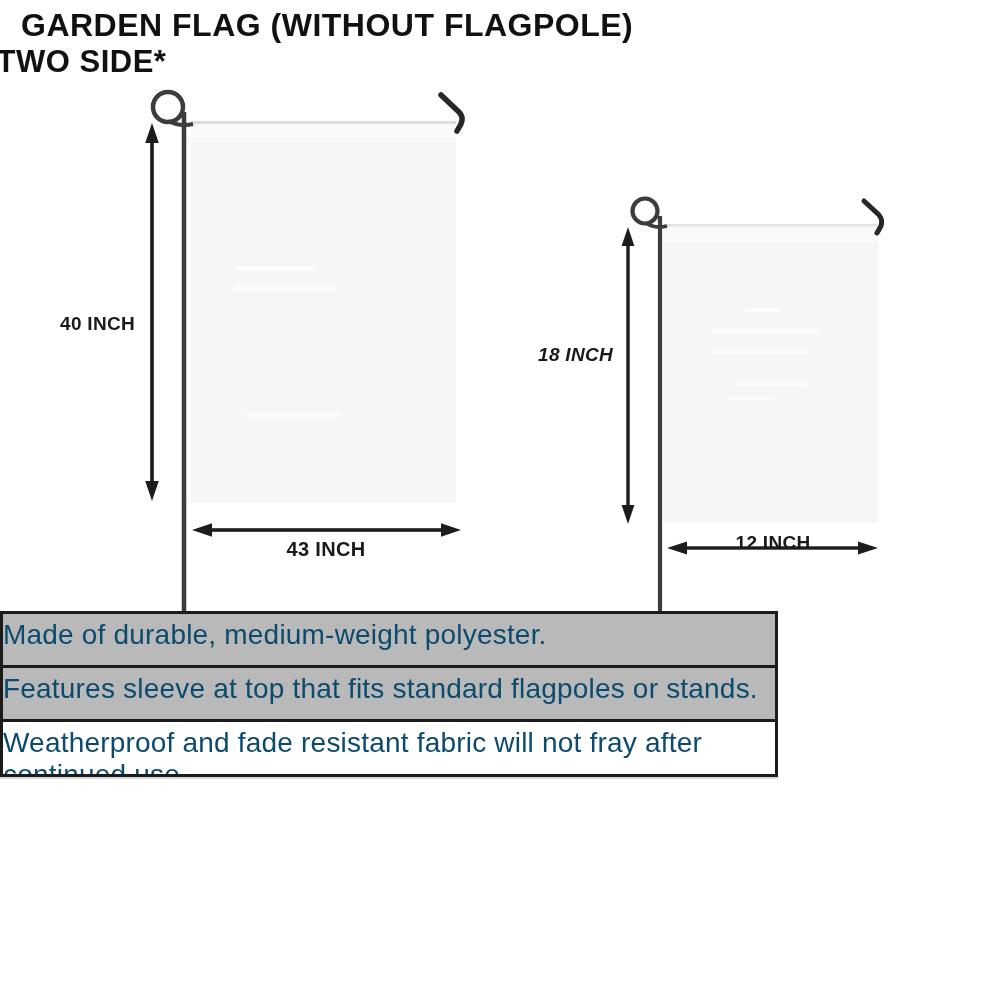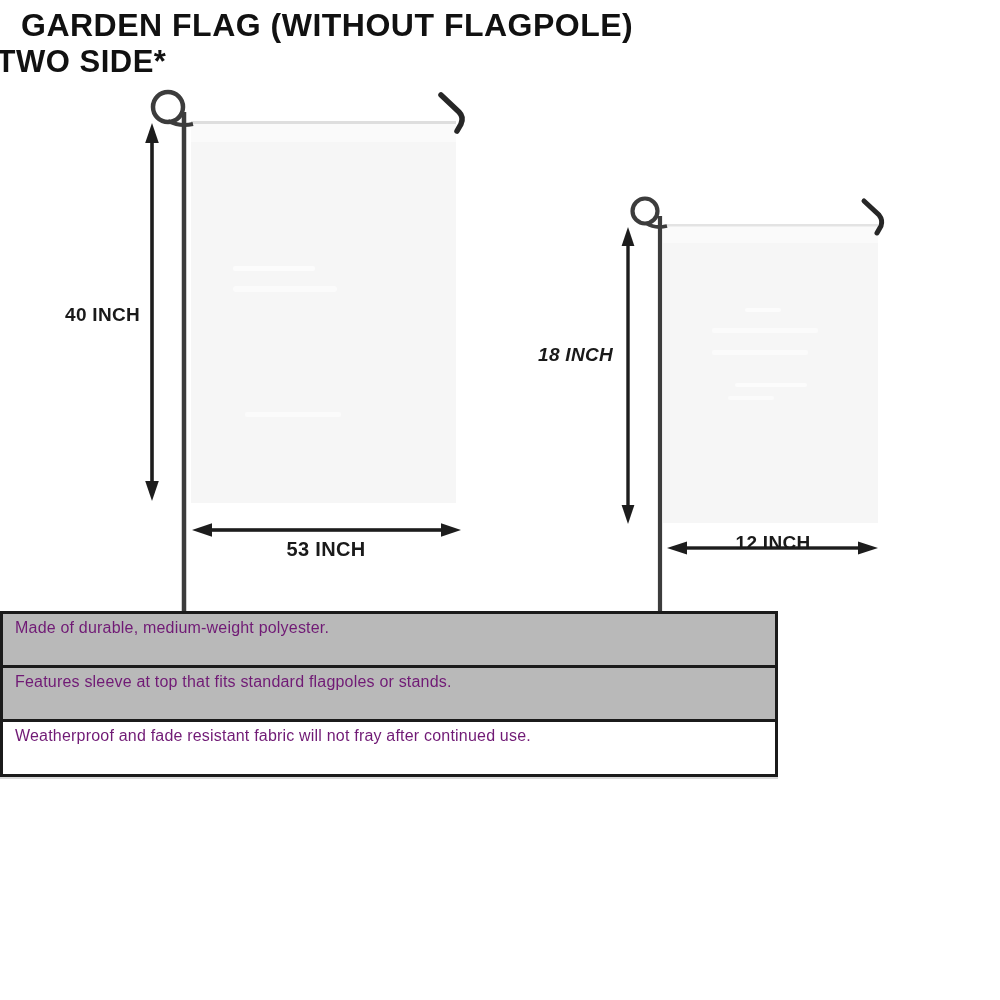--- a/index.html
+++ b/index.html
@@ -62,24 +62,24 @@
     position: absolute;
     left: 0;
     top: 611px;
     width: 778px;
     border: 3px solid #1b1b1b;
     background: #ffffff;
     box-shadow: 0 2px 0 rgba(0,0,0,0.15);
   }
   .feature-row {
     height: 54px;
-    padding: 5px 8px 0 12px;
-    font-size: 16px;
+    padding: 5px 8px 0 0;
+    font-size: 28px;
     letter-spacing: 0.2px;
-    color: #701a75;
+    color: #0c4a6e;
     border-bottom: 3px solid #1b1b1b;
     overflow: hidden;
   }
   .feature-row:last-child { border-bottom: none; height: 52px; }
   .feature-row.shaded { background: #b9b9b9; }
   .feature-row.plain  { background: #ffffff; }
 </style>
 </head>
 <body>
 
@@ -154,22 +154,22 @@
       </g>
 
       <g fill="#1d1d1d" stroke="none">
         <rect x="684" y="546.3" width="177" height="3.4"></rect>
         <polygon points="667,548 687,541.6 687,554.4"></polygon>
         <polygon points="878,548 858,541.6 858,554.4"></polygon>
       </g>
     </g>
   </svg>
 
-  <div class="dim-label right" style="left:55px;  top:304px; width:85px;">40 INCH</div>
-  <div class="dim-label center" style="left:246px; top:538px; width:160px; font-size:20px;">53 INCH</div>
+  <div class="dim-label right" style="left:55px;  top:313px; width:85px;text-align:center;">40 INCH</div>
+  <div class="dim-label center" style="left:246px; top:538px; width:160px; font-size:20px;">43 INCH</div>
   <div class="dim-label right" style="left:525px; top:344px; width:88px;font-style:italic;">18 INCH</div>
   <div class="dim-label center" style="left:693px; top:532px; width:160px;">12 INCH</div>
 
   <div class="features-table">
     <div class="feature-row shaded">Made of durable, medium-weight polyester.</div>
     <div class="feature-row shaded">Features sleeve at top that fits standard flagpoles or stands.</div>
     <div class="feature-row plain">Weatherproof and fade resistant fabric will not fray after continued use.</div>
   </div>
 
 </div>

